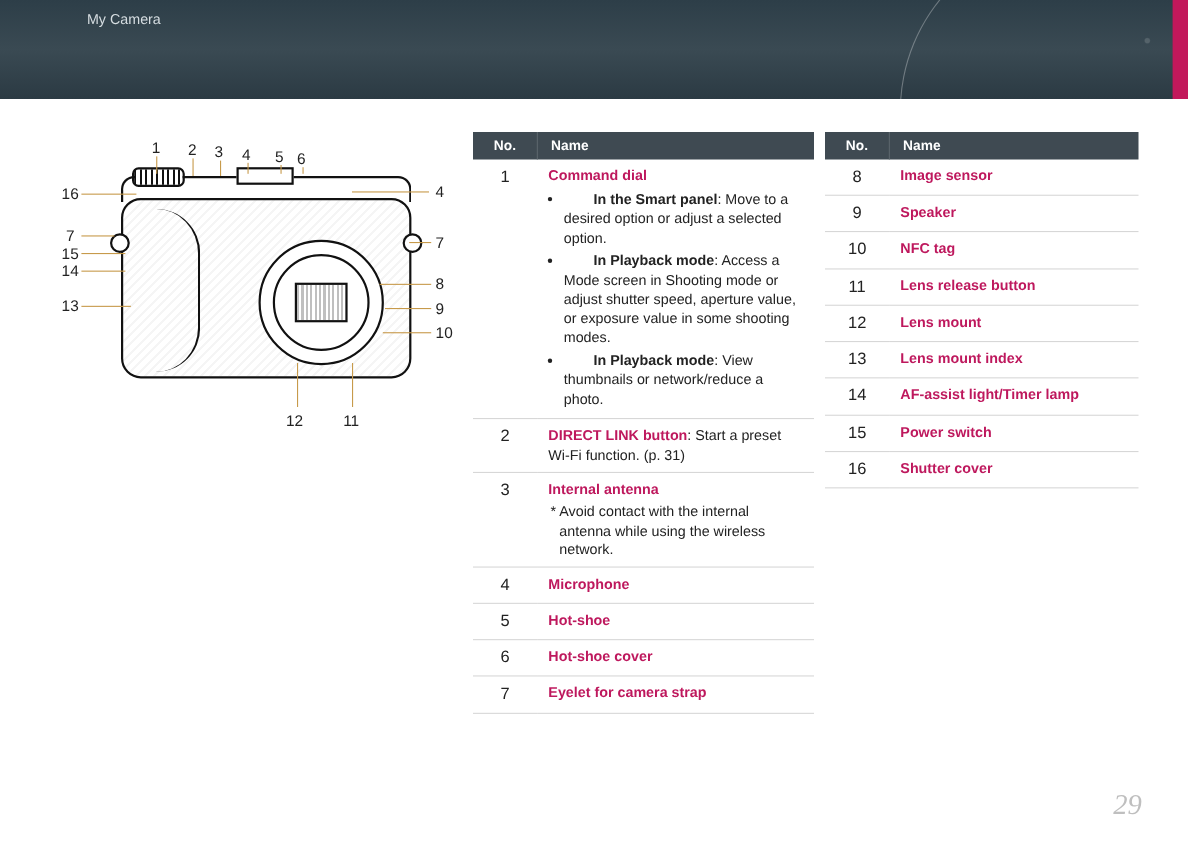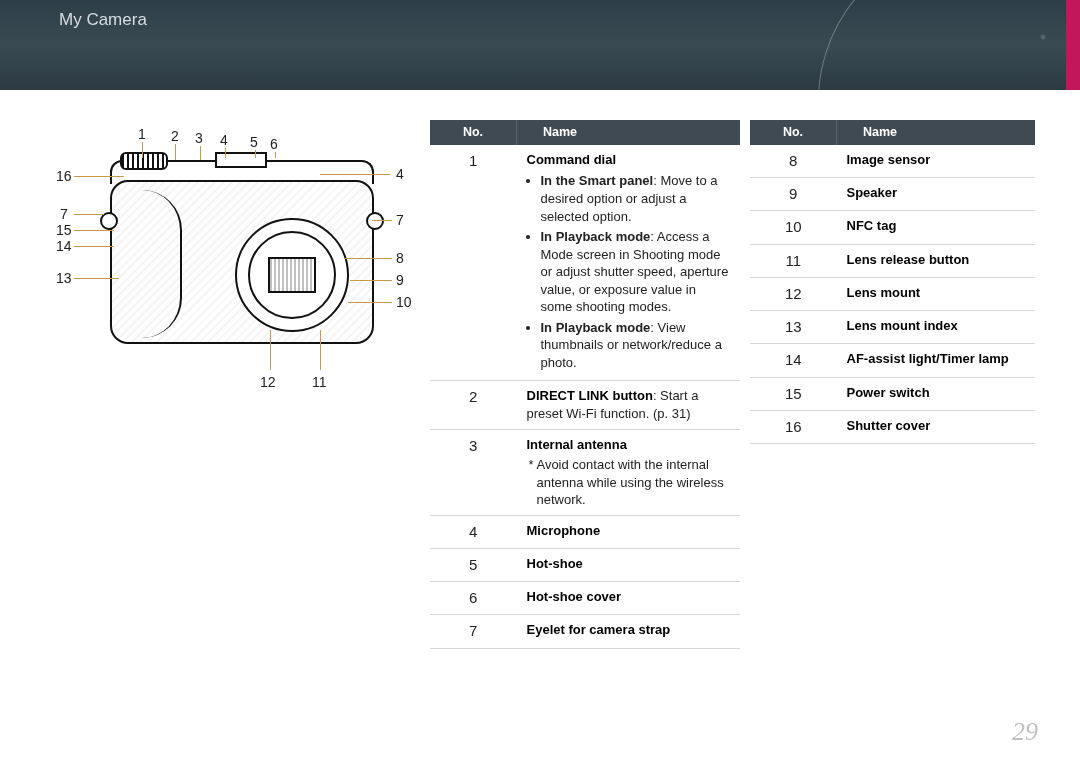--- a/index.html
+++ b/index.html
@@ -34,23 +34,23 @@
       -40px 30px 0 -155px rgba(255,255,255,0.15),
       30px -20px 0 -140px rgba(255,255,255,0.1),
       -80px 10px 0 -150px rgba(255,255,255,0.15);
     background:
       radial-gradient(circle at 70% 30%, rgba(255,255,255,0.15) 0 2px, transparent 3px),
       radial-gradient(circle at 40% 60%, rgba(255,255,255,0.12) 0 3px, transparent 4px),
       radial-gradient(circle at 60% 80%, rgba(255,255,255,0.1) 0 2px, transparent 3px);
   }
   .breadcrumb {
     position: absolute;
-    left: 59px;
+    left: 79px;
     top: 10px;
-    font-size: 17px;
+    font-size: 13px;
     color: #d6dde1;
   }
   .page-title {
     position: absolute;
     left: 65px;
     top: 28px;
     font-size: 36px;
     font-weight: 400;
     color: #e8a84e;
     letter-spacing: 0.2px;
@@ -203,52 +203,53 @@
     border-collapse: collapse;
     width: 100%;
     font-size: 13px;
     line-height: 1.35;
   }
   table.parts thead th {
     background: #3f4a52;
     color: #fff;
     font-weight: 600;
     text-align: left;
-    padding: 4px 26px;
+    padding: 4px 12px;
     font-size: 12.5px;
   }
   table.parts thead th.no-col {
     width: 34px;
     text-align: center;
     border-right: 1px solid #5a646b;
   }
   table.parts tbody td {
     border-bottom: 1px solid #d7d7d7;
     padding: 6px 10px;
     vertical-align: top;
   }
   table.parts tbody td.no-cell {
     text-align: center;
     font-size: 15px;
     color: #222;
     width: 34px;
   }
   .part-name {
     font-weight: 700;
-    color: #000000;
+    color: #be185d;
   }
   ul.detail {
     margin: 4px 0 0 0;
     padding-left: 14px;
   }
   ul.detail li {
     margin-bottom: 3px;
   }
   .detail-bold {
     font-weight: 700;
+    margin-left: 27px;
   }
   .note-asterisk {
     display: block;
     margin-top: 3px;
     padding-left: 10px;
     text-indent: -8px;
   }
   .inline-desc {
     font-weight: 400;
   }

